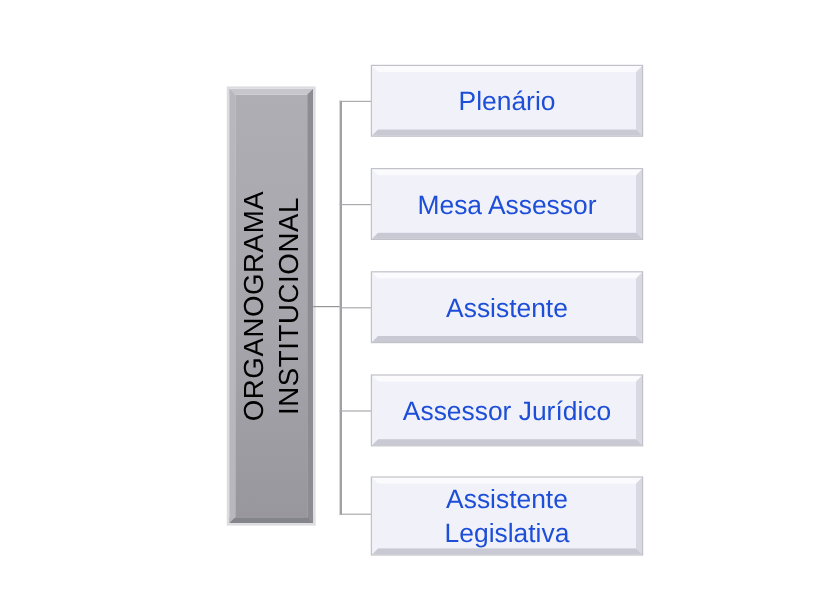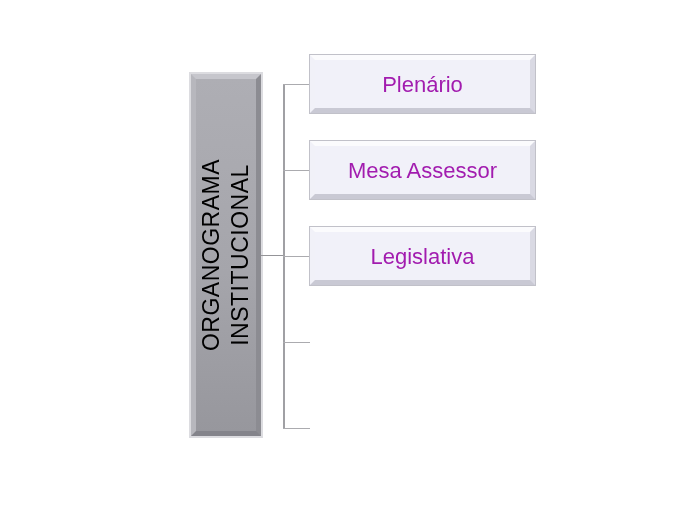--- a/index.html
+++ b/index.html
@@ -63,21 +63,21 @@
     border: 5px solid;
     border-color: #fbfbfd #d9d9e3 #c9c9d4 #f1f1f8;
     background: #f1f1f9;
     outline: 1px solid #c1c1c9;
     display: flex;
     align-items: center;
     justify-content: center;
     text-align: center;
     font-size: 22px;
     line-height: 29px;
-    color: #a21caf;
+    color: #1d4ed8;
     padding: 0 6px;
   }
   .node.n1 { top: 55px;  height: 58px; }
   .node.n2 { top: 141px; height: 58px; }
   .node.n3 { top: 227px; height: 58px; }
   .node.n4 { top: 313px; height: 58px; }
   .node.n5 { top: 398px; height: 64px; }
 </style>
 </head>
 <body>
@@ -99,16 +99,22 @@
   <div class="line branch b4"></div>
   <div class="line branch b5"></div>
 
   <div class="node n1">
     <span>Plenário</span>
   </div>
   <div class="node n2">
     <span>Mesa Assessor</span>
   </div>
   <div class="node n3">
-    <span>Legislativa</span>
+    <span>Assistente</span>
+  </div>
+  <div class="node n4">
+    <span>Assessor Jurídico</span>
+  </div>
+  <div class="node n5">
+    <span>Assistente Legislativa</span>
   </div>
 
 </div>
 
 </body></html>

